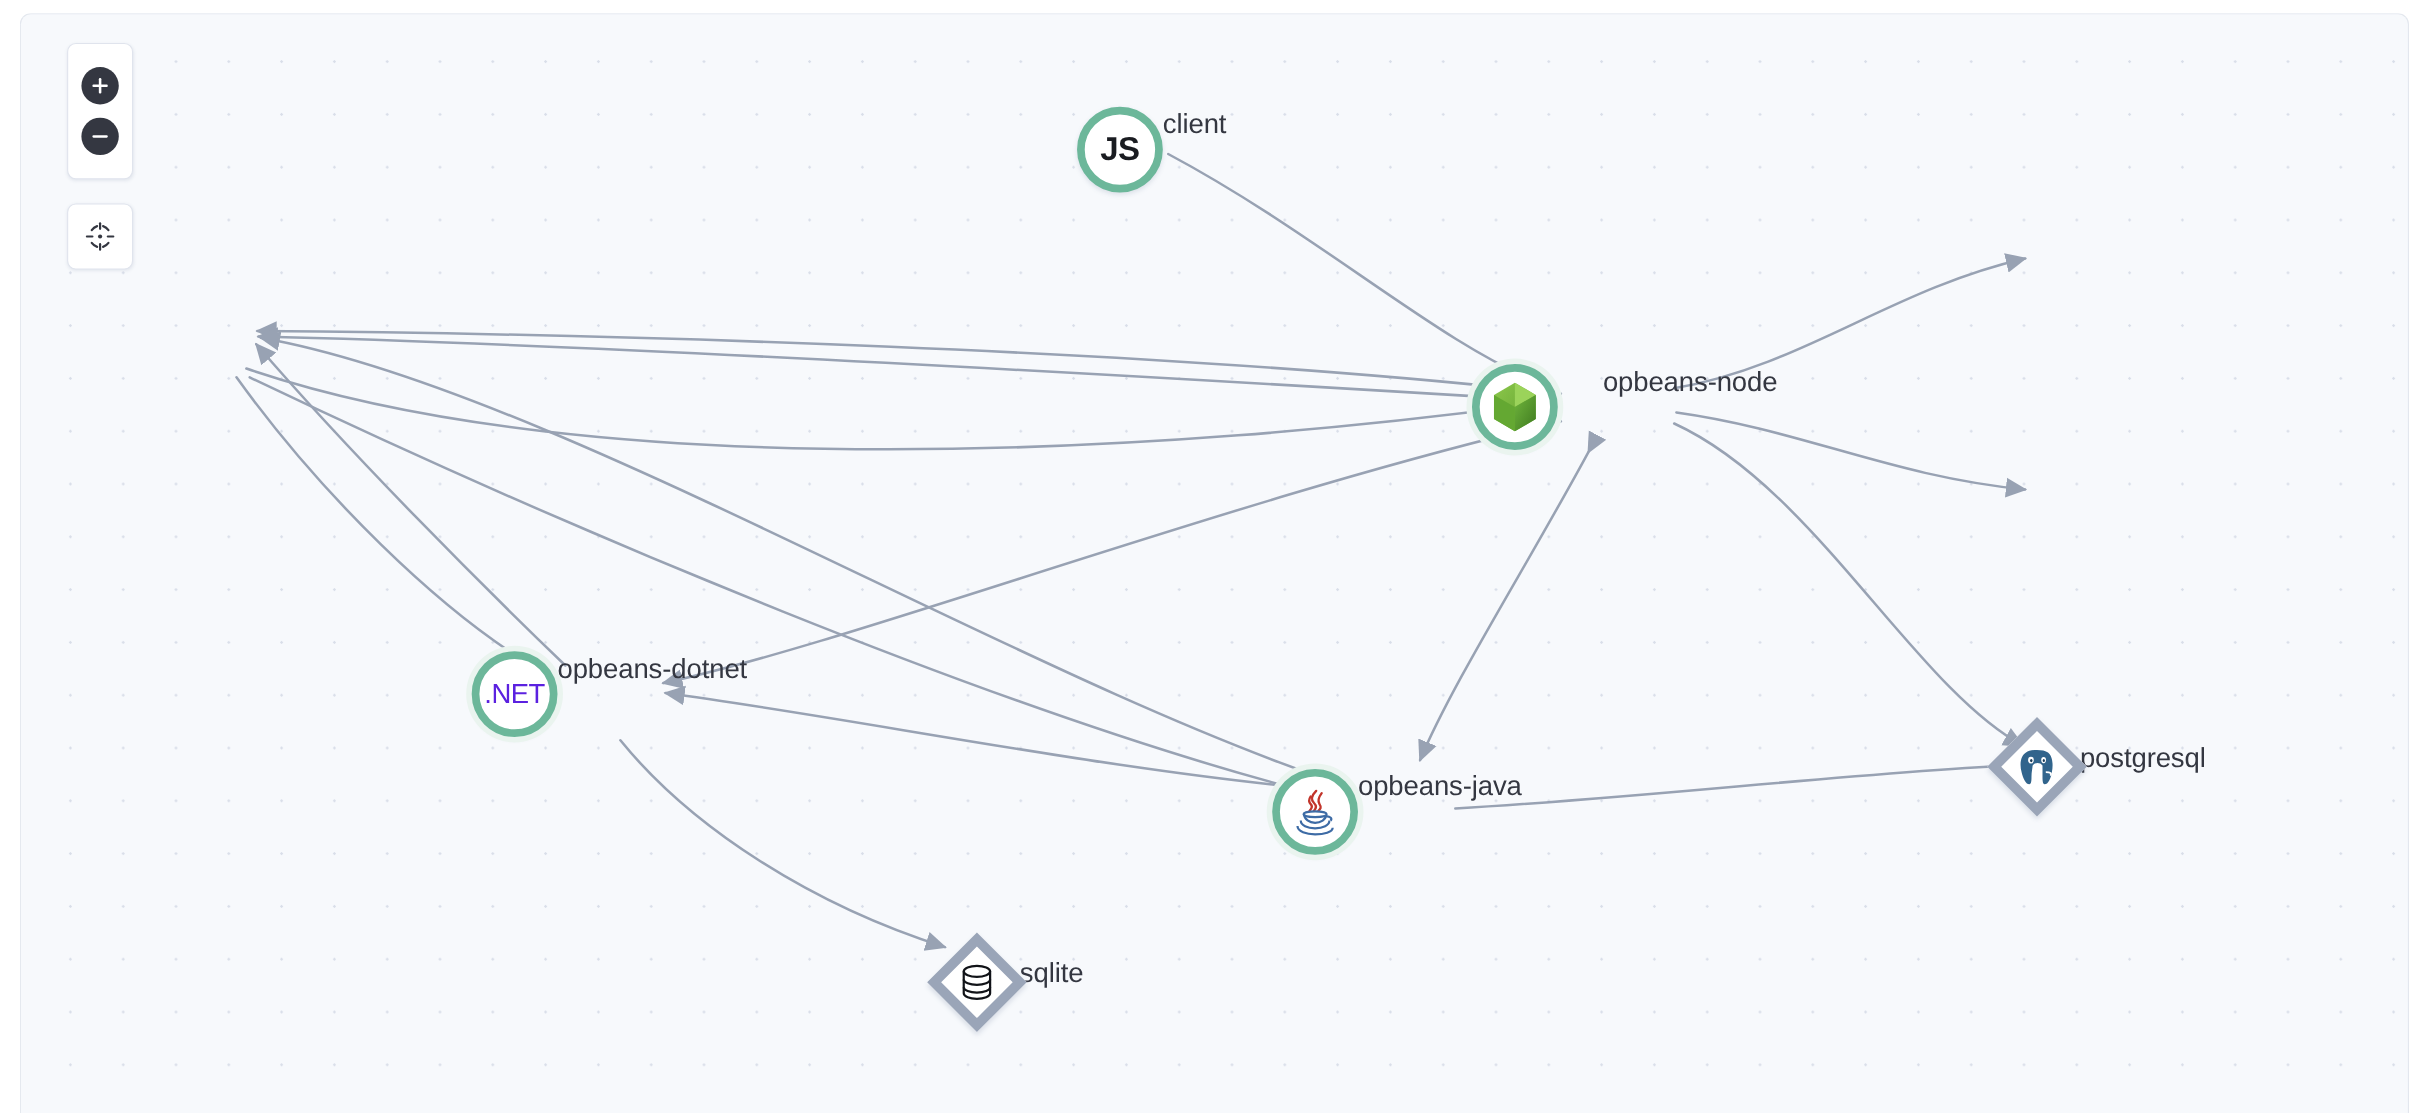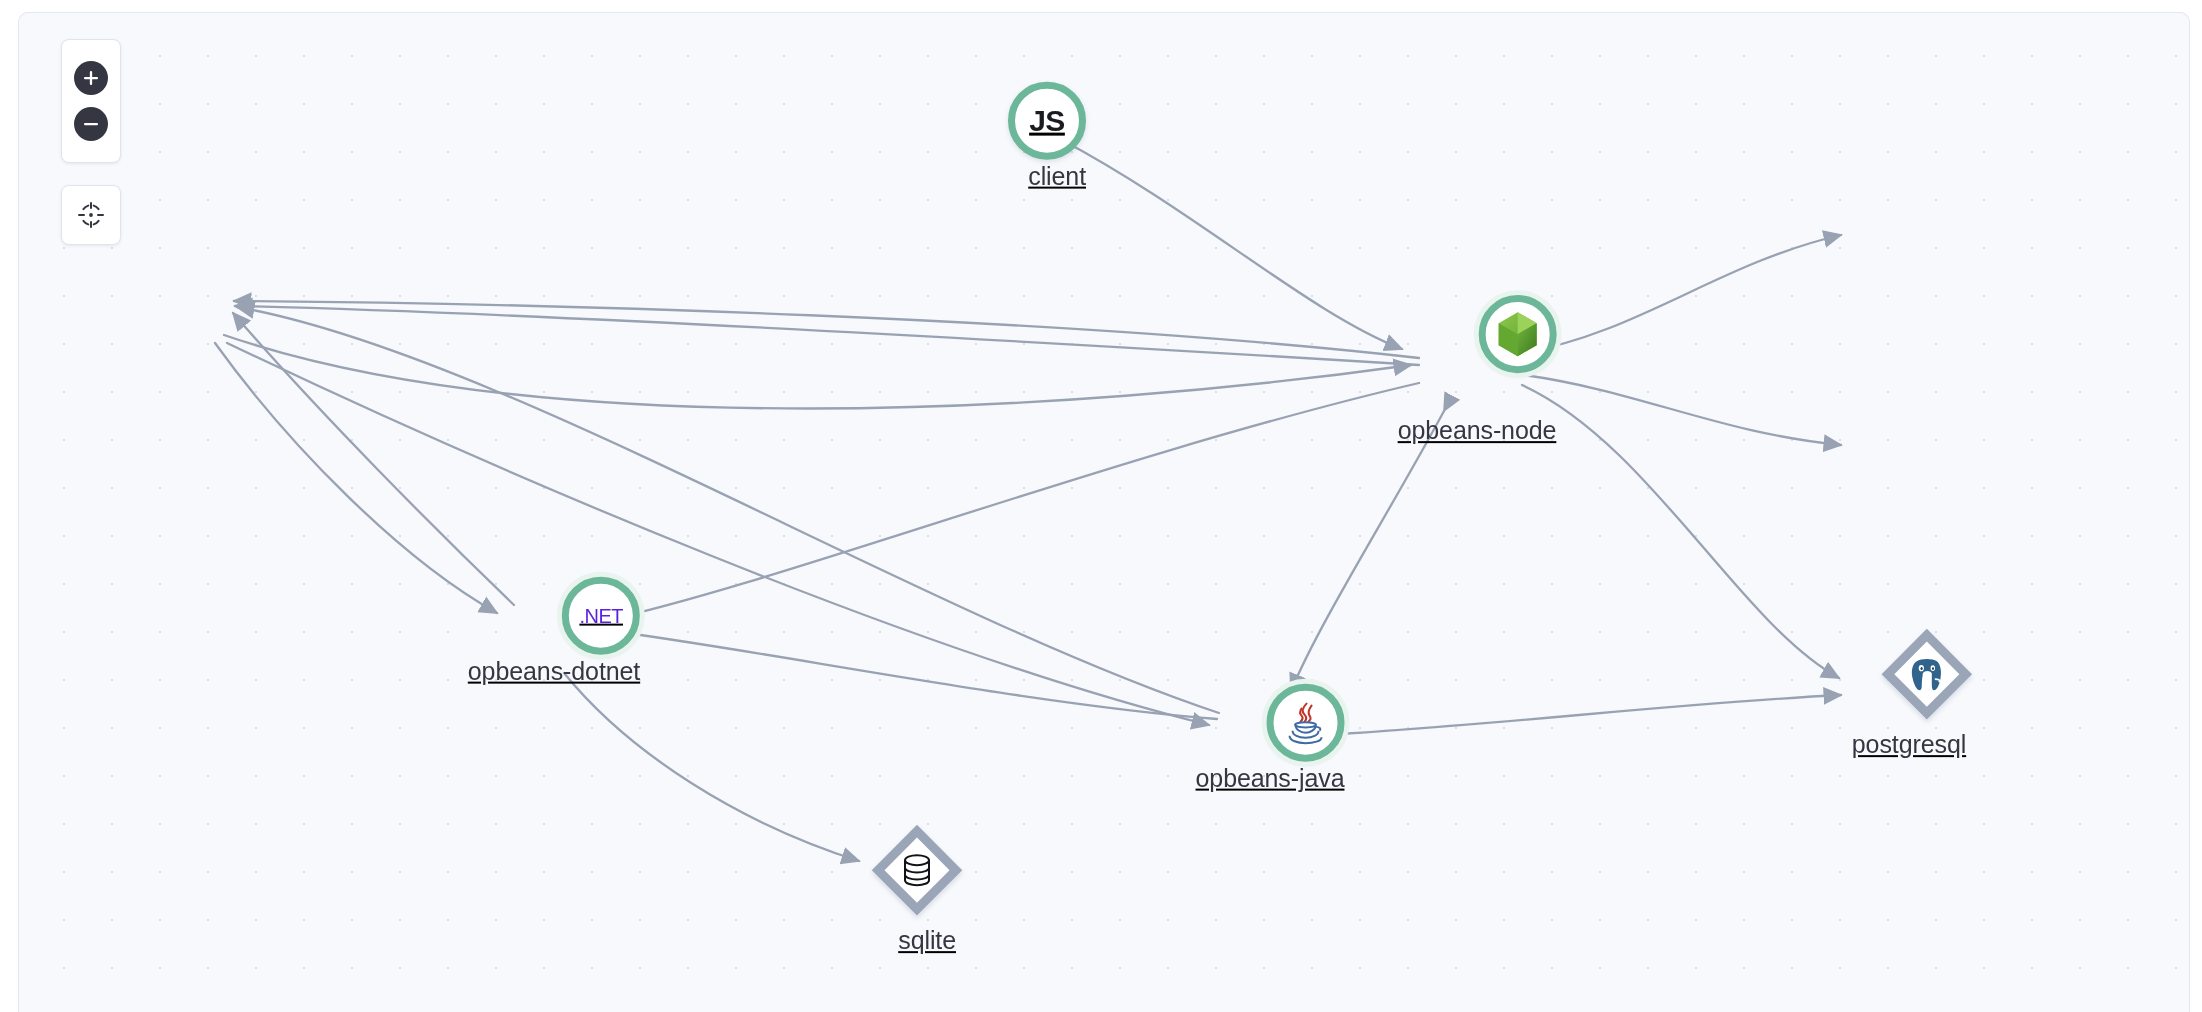--- a/index.html
+++ b/index.html
@@ -34,24 +34,23 @@
   #edge-layer {
     position: absolute; left: 0; top: 0;
     width: 2172px; height: 1010px;
     pointer-events: none;
   }
   
   .node {
     position: absolute;
     transform: translate(-50%, -50%);
     display: flex;
-    flex-direction: column;
-    align-items: flex-end;
+    flex-direction: row;
+    align-items: flex-start;
     cursor: pointer;
-    text-decoration: underline;
   }
   .node-shape {
     position: relative;
     width: 78px; height: 78px;
     display: flex; align-items: center; justify-content: center;
   }
   
   .svc-ring {
     width: 78px; height: 78px;
     border-radius: 50%;
@@ -82,21 +81,21 @@
     letter-spacing: -0.1px;
   }
   .node-label.dep-label { margin-top: 17px; }
   
   .glyph-js {
     font-size: 30px; font-weight: bold; color: #1a1c21;
     font-family: "Liberation Sans", sans-serif;
     letter-spacing: -0.5px;
   }
   .glyph-net {
-    font-size: 20px; font-weight: normal; color: #5b21e0;
+    font-size: 25px; font-weight: normal; color: #5b21e0;
     letter-spacing: -0.5px;
   }
   
   .ctrl-card {
     position: absolute;
     background: #ffffff;
     border: 1px solid #e0e4ed;
     border-radius: 8px;
     box-shadow: 0 1px 3px rgba(60,80,120,0.10);
     display: flex; flex-direction: column;

